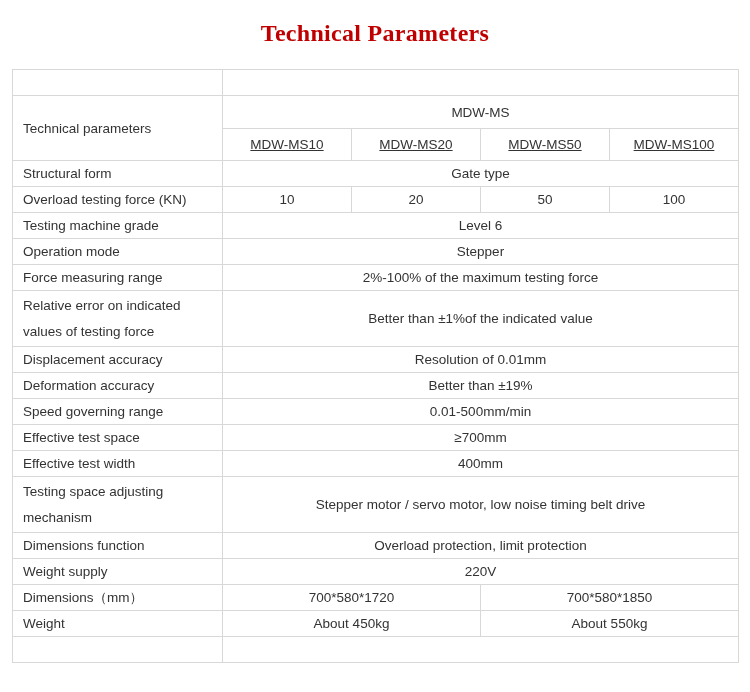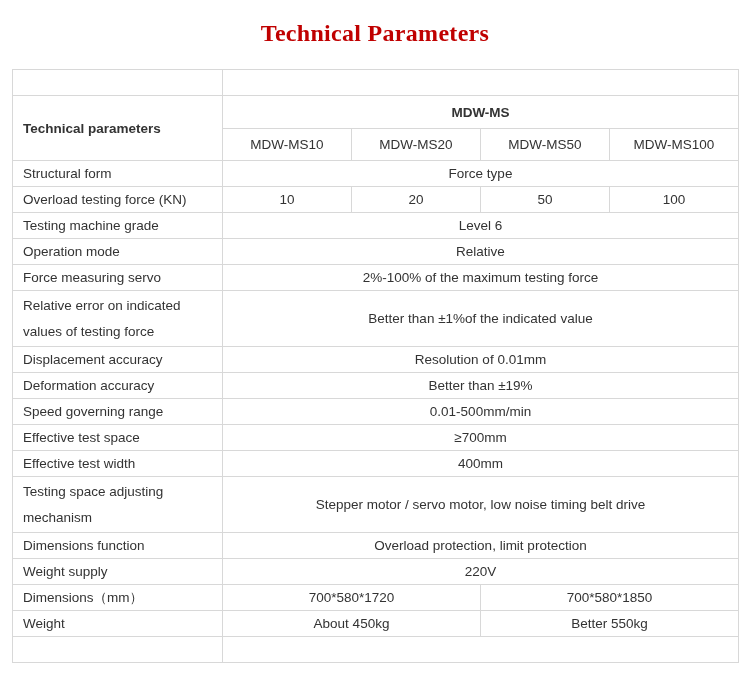--- a/index.html
+++ b/index.html
@@ -51,24 +51,24 @@
   }
   td.ctr {
     text-align: center;
   }
   tr.tall td {
     height: 55px;
     margin-left: 20px;
   }
   tr.head-top td {
     height: 32px;
-    font-weight: bold;
   }
   tr.head-model td {
     height: 31px;
+    text-decoration: underline;
   }
   .blank-row td {
     border: 1px solid #d8d8d8;
     height: 25px;
   }
   .label-two-line {
     line-height: 1.9;
   }
 </style>
 </head>
@@ -98,43 +98,43 @@
       </tr>
       <tr class="head-model">
         <td class="ctr">MDW-MS10</td>
         <td class="ctr">MDW-MS20</td>
         <td class="ctr">MDW-MS50</td>
         <td class="ctr">MDW-MS100</td>
       </tr>
 
       <tr>
         <td class="label">Structural form</td>
-        <td class="ctr" colspan="4">Force type</td>
+        <td class="ctr" colspan="4">Gate type</td>
       </tr>
 
       <tr>
         <td class="label">Overload testing force (KN)</td>
         <td class="ctr">10</td>
         <td class="ctr">20</td>
         <td class="ctr">50</td>
         <td class="ctr">100</td>
       </tr>
 
       <tr>
         <td class="label">Testing machine grade</td>
         <td class="ctr" colspan="4">Level 6</td>
       </tr>
 
       <tr>
         <td class="label">Operation mode</td>
-        <td class="ctr" colspan="4">Relative</td>
-      </tr>
-
-      <tr>
-        <td class="label">Force measuring servo</td>
+        <td class="ctr" colspan="4">Stepper</td>
+      </tr>
+
+      <tr>
+        <td class="label">Force measuring range</td>
         <td class="ctr" colspan="4">2%-100% of the maximum testing force</td>
       </tr>
 
       <tr class="tall">
         <td class="label label-two-line">
           <div>Relative error on indicated</div>
           <div>values of testing force</div>
         </td>
         <td class="ctr" colspan="4">Better than ±1%of the indicated value</td>
       </tr>
@@ -184,21 +184,21 @@
 
       <tr>
         <td class="label">Dimensions（mm）</td>
         <td class="ctr" colspan="2">700*580*1720</td>
         <td class="ctr" colspan="2">700*580*1850</td>
       </tr>
 
       <tr>
         <td class="label">Weight</td>
         <td class="ctr" colspan="2">About 450kg</td>
-        <td class="ctr" colspan="2">Better 550kg</td>
+        <td class="ctr" colspan="2">About 550kg</td>
       </tr>
 
       <tr class="blank-row">
         <td></td>
         <td colspan="4"></td>
       </tr>
     </tbody>
   </table>
 
 </div>

